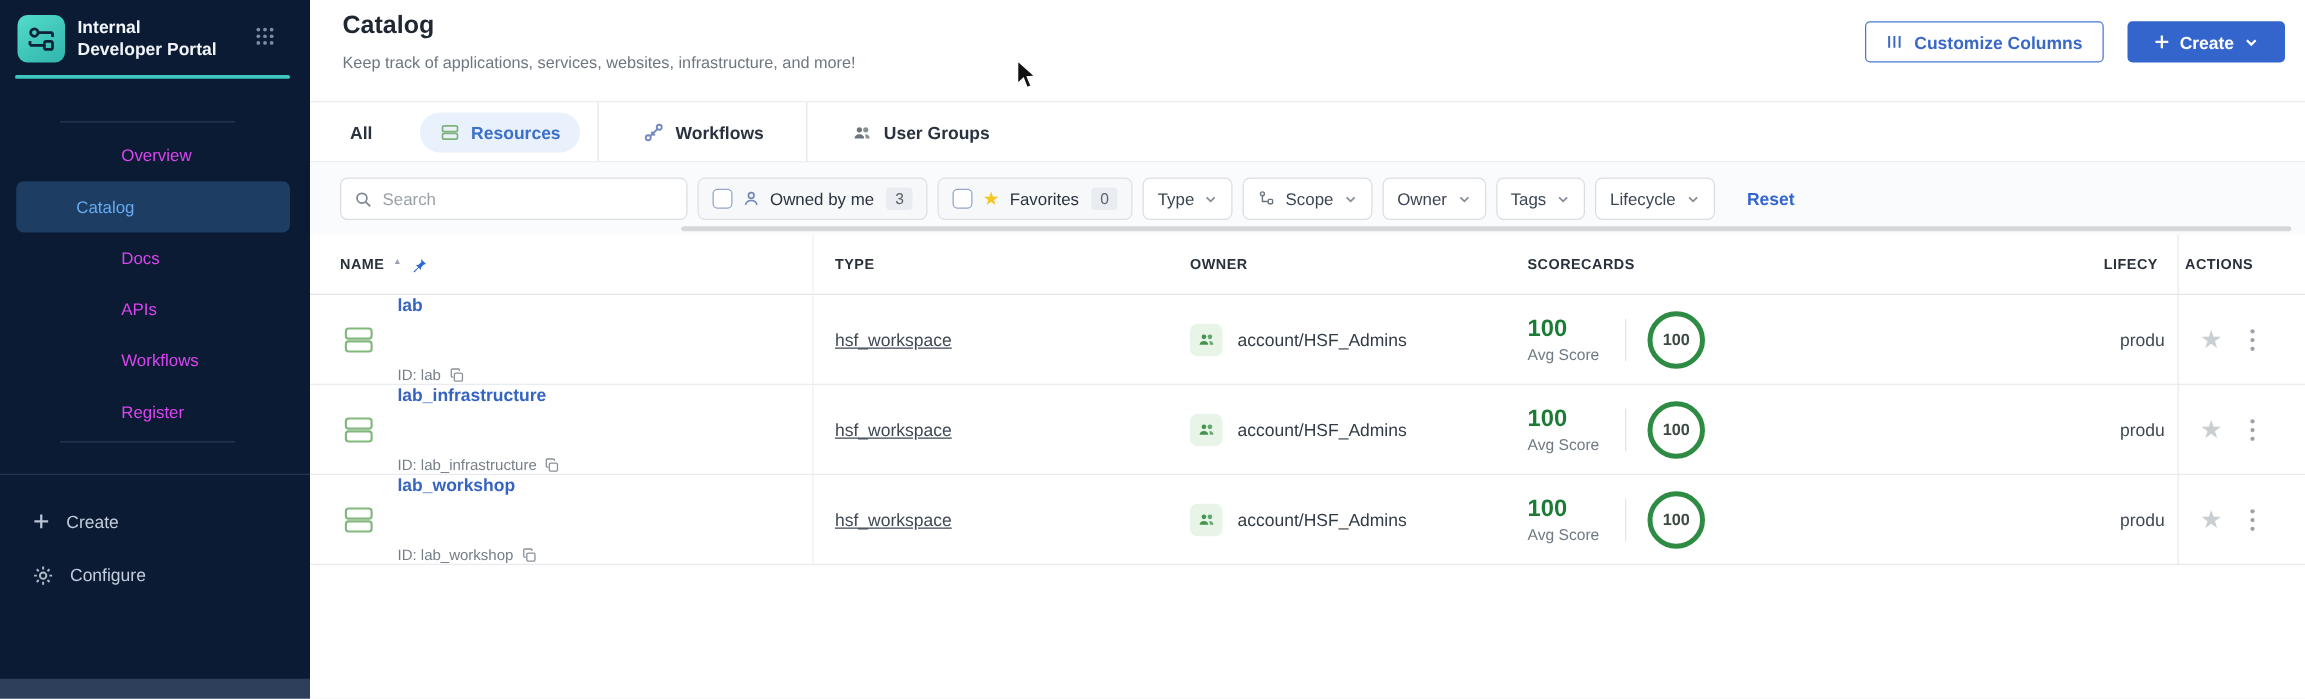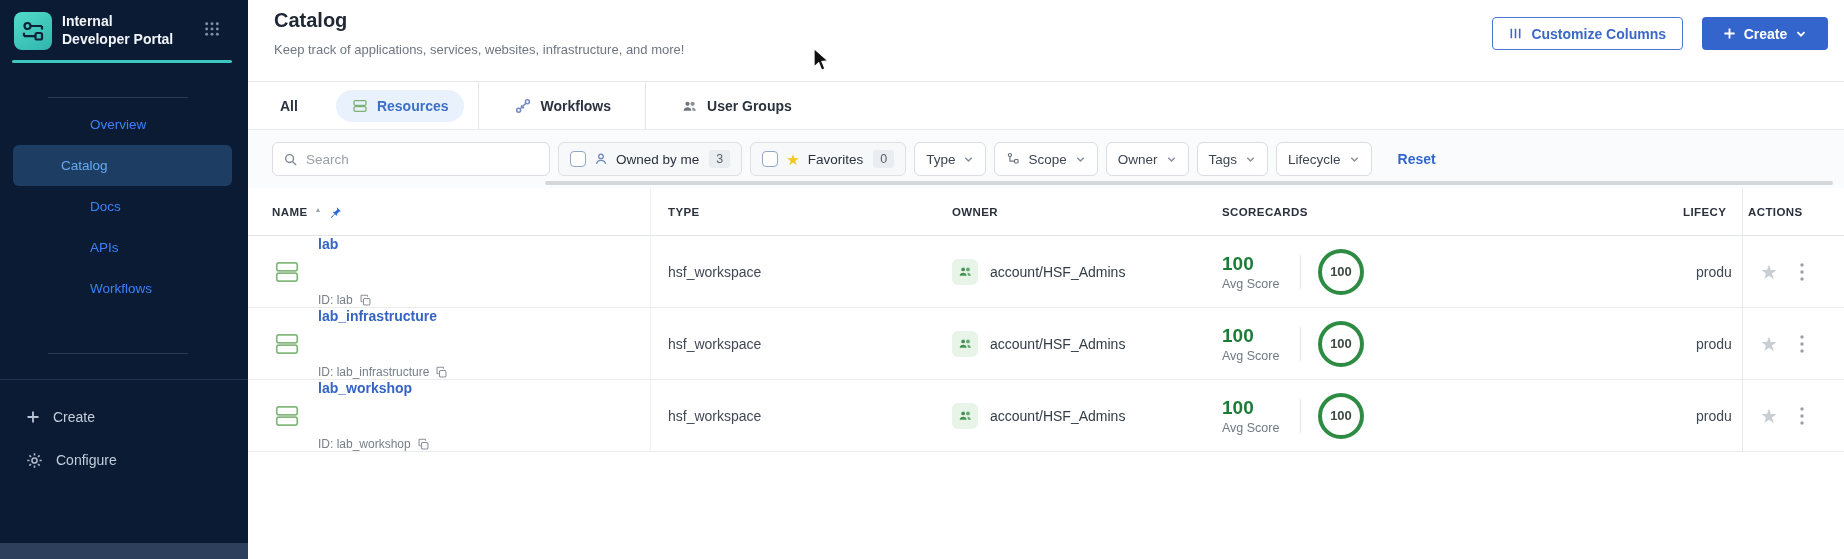--- a/index.html
+++ b/index.html
@@ -10,21 +10,21 @@
   .sidebar { position:absolute; left:0; top:0; width:248px; height:559px; background:#0b1b33; }
   .sb-header { position:relative; height:63px; }
   .sb-logo { position:absolute; left:14px; top:12px; width:38px; height:38px; border-radius:8px;
              background:linear-gradient(145deg,#52dcc9,#30b4ad); display:flex; align-items:center; justify-content:center; }
   .sb-title { position:absolute; left:62px; top:12px; width:122px; color:#f1f5fa; font-size:14px; font-weight:700; line-height:18px; }
   .sb-grid { position:absolute; right:28px; top:21px; cursor:pointer; }
   .sb-teal-bar { position:absolute; left:12px; right:16px; bottom:0; height:3px; background:#3dc7c0; border-radius:2px; }
   .sb-div-short { position:absolute; left:48px; width:140px; height:1px; background:#2a3b56; }
   .sb-div-full  { position:absolute; left:0; width:248px; height:1px; background:#223452; }
   .nav { position:absolute; left:0; top:104px; width:248px; }
-  .nav-item { height:41px; display:flex; align-items:center; padding-left:90px; color:#3b82f6; font-size:13.5px; cursor:pointer; }
+  .nav-item { height:41px; display:flex; align-items:center; padding-left:61px; color:#d946ef; font-size:13.5px; cursor:pointer;margin-left:36px; }
   .nav-item.active { background:#1d3d63; border-radius:6px; margin:0 16px 0 13px; padding-left:48px; color:#66aaf2; }
   .sb-bottom-item { position:absolute; left:0; width:248px; height:38px; display:flex; align-items:center; padding-left:26px; gap:13px; color:#c3cddc; font-size:14px; cursor:pointer; }
   .sb-strip { position:absolute; left:0; bottom:0; width:248px; height:16px; background:#2e3f5c; }
 
   
   .main { position:absolute; left:248px; top:0; width:1596px; height:559px; background:#ffffff; }
 
   .page-header { position:absolute; left:0; top:0; width:100%; height:82px; border-bottom:1px solid #e6e8eb; background:#fff; }
   .page-title { position:absolute; left:26px; top:9px; font-size:20px; font-weight:700; color:#1f2733; }
   .page-sub { position:absolute; left:26px; top:42px; font-size:13px; color:#6e7681; }
@@ -67,21 +67,21 @@
   .col-sep-actions { position:absolute; left:1494px; top:0; height:264px; width:1px; background:#e7e9ec; }
 
   .trow { position:relative; height:72px; border-bottom:1px solid #e9ebee; }
   .cell { position:absolute; }
   .c-icon { left:26px; top:23px; }
   .c-name { left:70px; top:0; height:100%; display:flex; flex-direction:column; justify-content:space-between; gap:3px; }
   .name-link { color:#3564c2; font-size:14px; font-weight:700; text-decoration:none; cursor:pointer; }
   .id-line { display:flex; align-items:center; gap:6px; }
   .id-text { font-size:12px; color:#767e88; }
   .copy-ic { cursor:pointer; display:flex; }
-  .c-type { left:420px; top:0; height:100%; display:flex; align-items:center; font-size:14px; color:#3f4854; }
+  .c-type { left:420px; top:0; height:100%; display:flex; align-items:center; font-size:14px; color:#3f4854;text-decoration:underline; }
   .c-owner { left:704px; top:0; height:100%; display:flex; align-items:center; gap:12px; }
   .owner-badge { width:26px; height:26px; border-radius:6px; background:#e7f4e7; display:flex; align-items:center; justify-content:center; }
   .owner-text { font-size:14px; color:#323b47; }
   .c-score { left:974px; top:0; height:100%; display:flex; align-items:center; }
   .avg { width:62px; }
   .avg-num { font-size:19px; font-weight:700; color:#1c7c35; line-height:22px; }
   .avg-lbl { font-size:12.5px; color:#6f7984; margin-top:2px; }
   .score-sep { width:1px; height:34px; background:#e1e4e8; margin:0 17px 0 16px; }
   .ring { width:46px; height:46px; border:4px solid #2e8b43; border-radius:50%; background:#fff; display:flex; align-items:center; justify-content:center;
           font-size:13px; font-weight:600; color:#3c4a42; }
@@ -124,20 +124,21 @@
     </div>
 
     <div class="sb-div-short" style="top:97px;"></div>
 
     <nav class="nav">
       <div class="nav-item">Overview</div>
       <div class="nav-item active">Catalog</div>
       <div class="nav-item">Docs</div>
       <div class="nav-item">APIs</div>
       <div class="nav-item">Workflows</div>
+      <div class="nav-item">Register</div>
     </nav>
 
     <div class="sb-div-short" style="top:353px;"></div>
     <div class="sb-div-full" style="top:379px;"></div>
 
     <div class="sb-bottom-item" style="top:398px;">
       <span style="display:flex;">
         <svg width="14" height="14" viewBox="0 0 14 14" fill="none" stroke="#b9c4d4" stroke-width="1.8">
             <path d="M7 1.5v11M1.5 7h11"></path>
           </svg>

